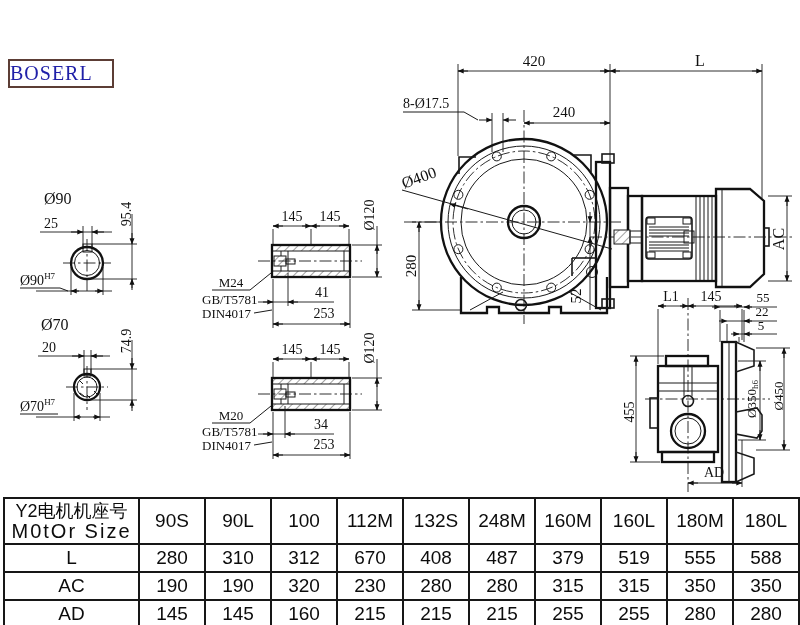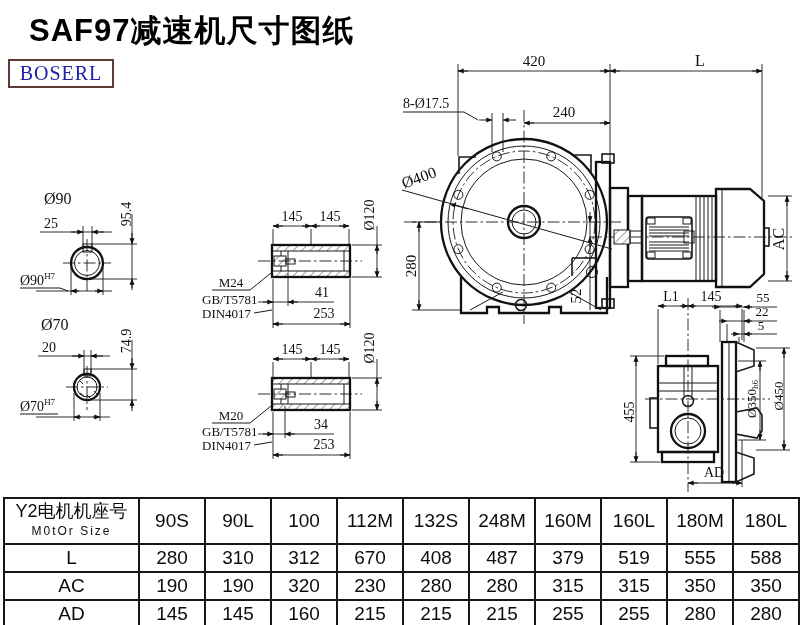--- a/index.html
+++ b/index.html
@@ -2,44 +2,43 @@
 <html><head>
 <meta charset="utf-8">
 <style>
   html,body{margin:0;padding:0;background:#fff}
   .screen{position:relative;width:800px;height:625px;background:#fff;overflow:hidden;
           font-family:"Liberation Sans","DejaVu Sans",sans-serif}
   .title{position:absolute;left:29px;top:10px;font-size:31px;font-weight:bold;color:#000;
          letter-spacing:1px;white-space:nowrap}
   .logo{position:absolute;left:8px;top:59px;width:102px;height:25px;border:2px solid #5c3d35;
         color:#2020a8;font-family:"Liberation Serif","DejaVu Serif",serif;font-size:20px;
-        line-height:25px;text-align:center;letter-spacing:1px}
+        line-height:25px;letter-spacing:1px}
   svg.draw{position:absolute;left:0;top:55px}
   svg text{font-family:"Liberation Serif","DejaVu Serif",serif;fill:#111}
   .t13{font-size:13px}.t14{font-size:14px}.t15{font-size:15px}.t16{font-size:16px}
   .s1{stroke:#1a1a1a;stroke-width:1;fill:none}
   .s15{stroke:#1a1a1a;stroke-width:1.6;fill:none}
   .s2{stroke:#111;stroke-width:2.3;fill:none}
   .ext{stroke:#1a1a1a;stroke-width:0.9;fill:none}
   .cl{stroke:#1a1a1a;stroke-width:0.9;fill:none;stroke-dasharray:12 3 2.5 3}
   .al{stroke:#1a1a1a;stroke-width:1;fill:none;marker-end:url(#arr)}
   .hx{fill:url(#hx);stroke:#1a1a1a;stroke-width:1}
   table.spec{position:absolute;left:3px;top:497px;border-collapse:collapse;table-layout:fixed;color:#0c0c0c}
   .spec td{border:2px solid #171717;text-align:center;padding:0;font-size:19px;height:26px;
            overflow:hidden;white-space:nowrap}
   .spec tr.h td{height:44px}
   .spec td .cn{font-size:18px;line-height:21px}
-  .spec td .en{font-size:12px;letter-spacing:2px;line-height:19px}
+  .spec td .en{font-size:20px;letter-spacing:2px;line-height:19px}
 </style>
 </head>
 <body>
 
 <div class="screen">
 
-  <div class="title">SAF97减速机尺寸图纸</div>
   <div class="logo">BOSERL</div>
 
   <svg class="draw" width="800" height="445" viewBox="0 55 800 445">
     <defs>
       <marker id="arr" viewBox="0 0 10 10" refX="9.5" refY="5" markerWidth="10" markerHeight="6" orient="auto-start-reverse">
         <path d="M0,0.8 L9.8,5 L0,9.2 Z" fill="#111"></path>
       </marker>
       <pattern id="hx" width="6" height="6" patternUnits="userSpaceOnUse" patternTransform="rotate(45)">
         <rect width="6" height="6" fill="#fff"></rect>
         <line x1="0" y1="0" x2="0" y2="6" stroke="#444" stroke-width="1"></line>

